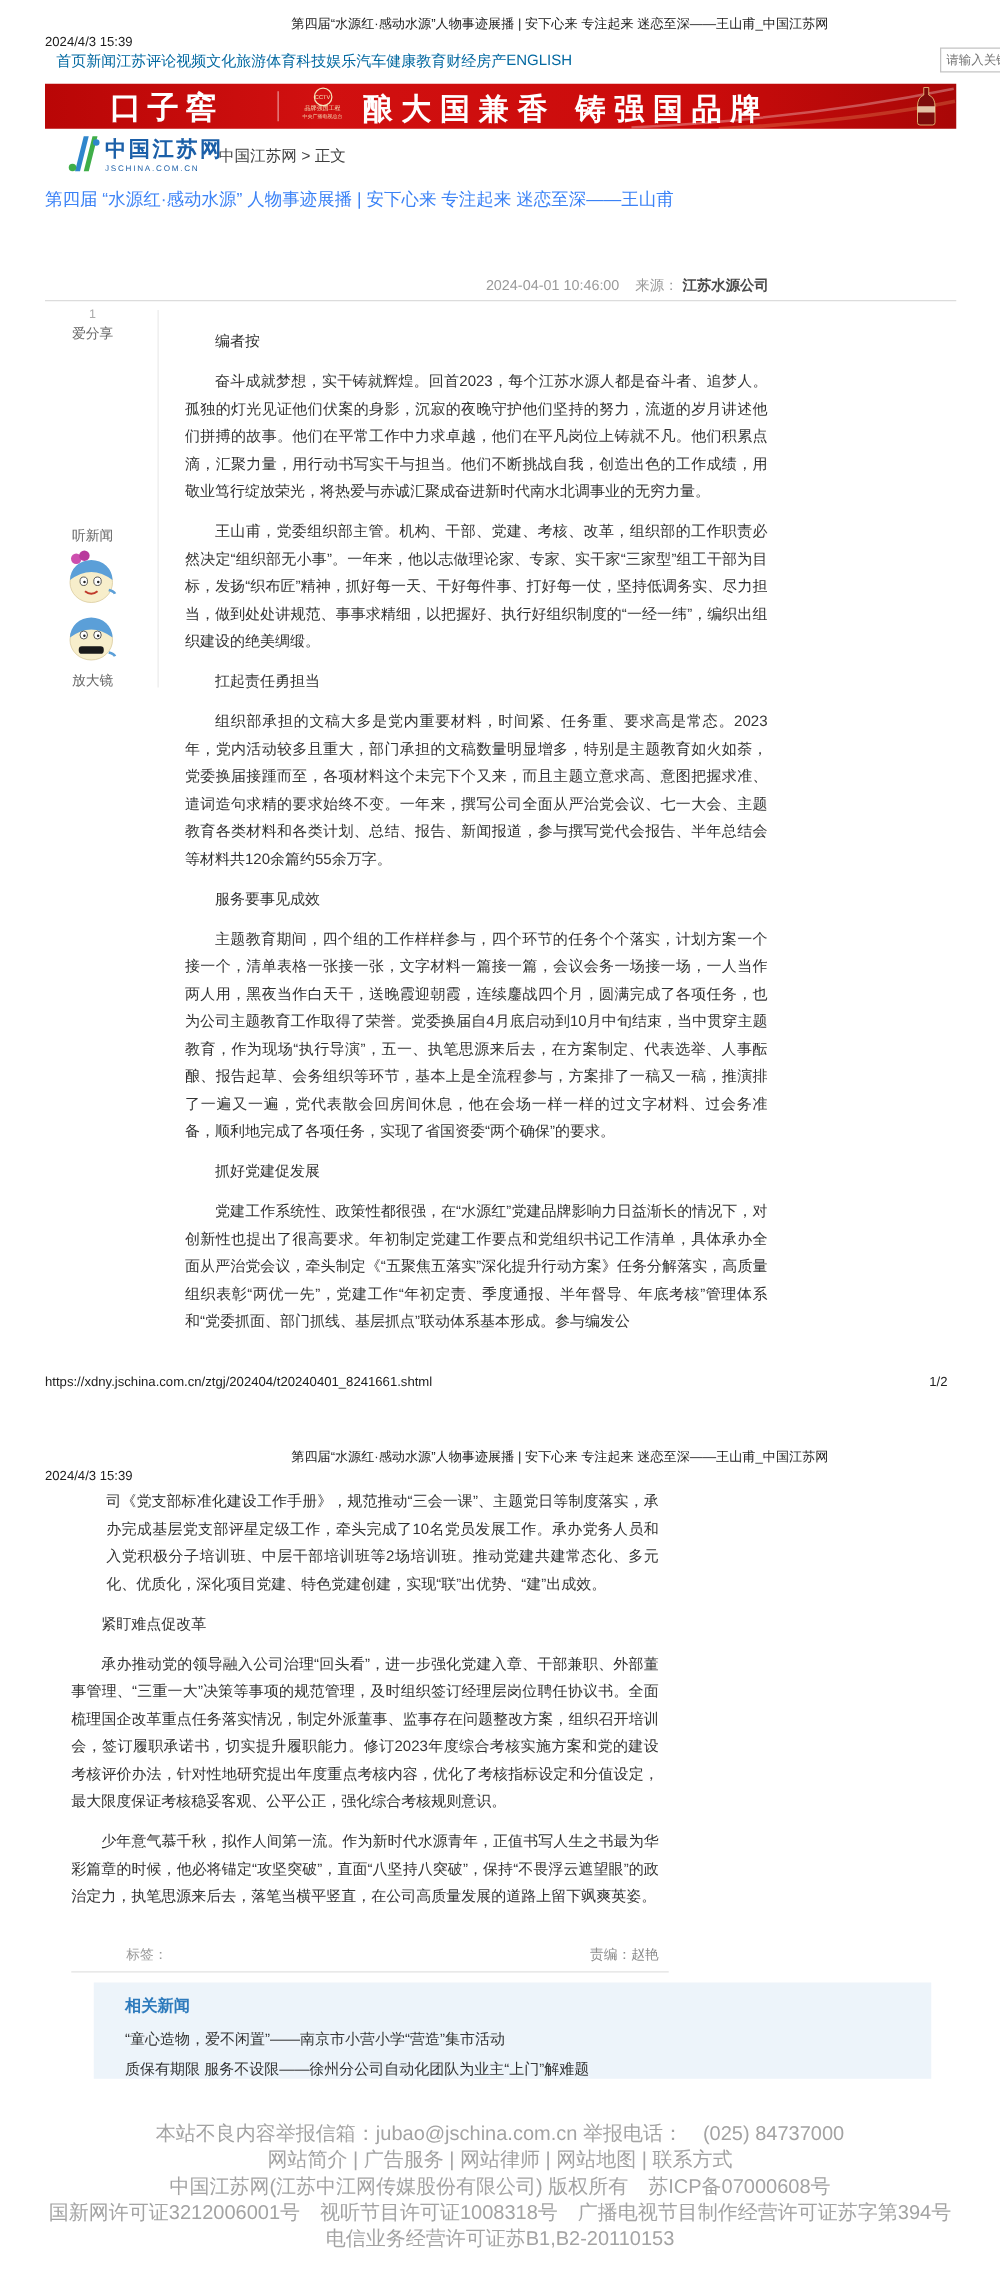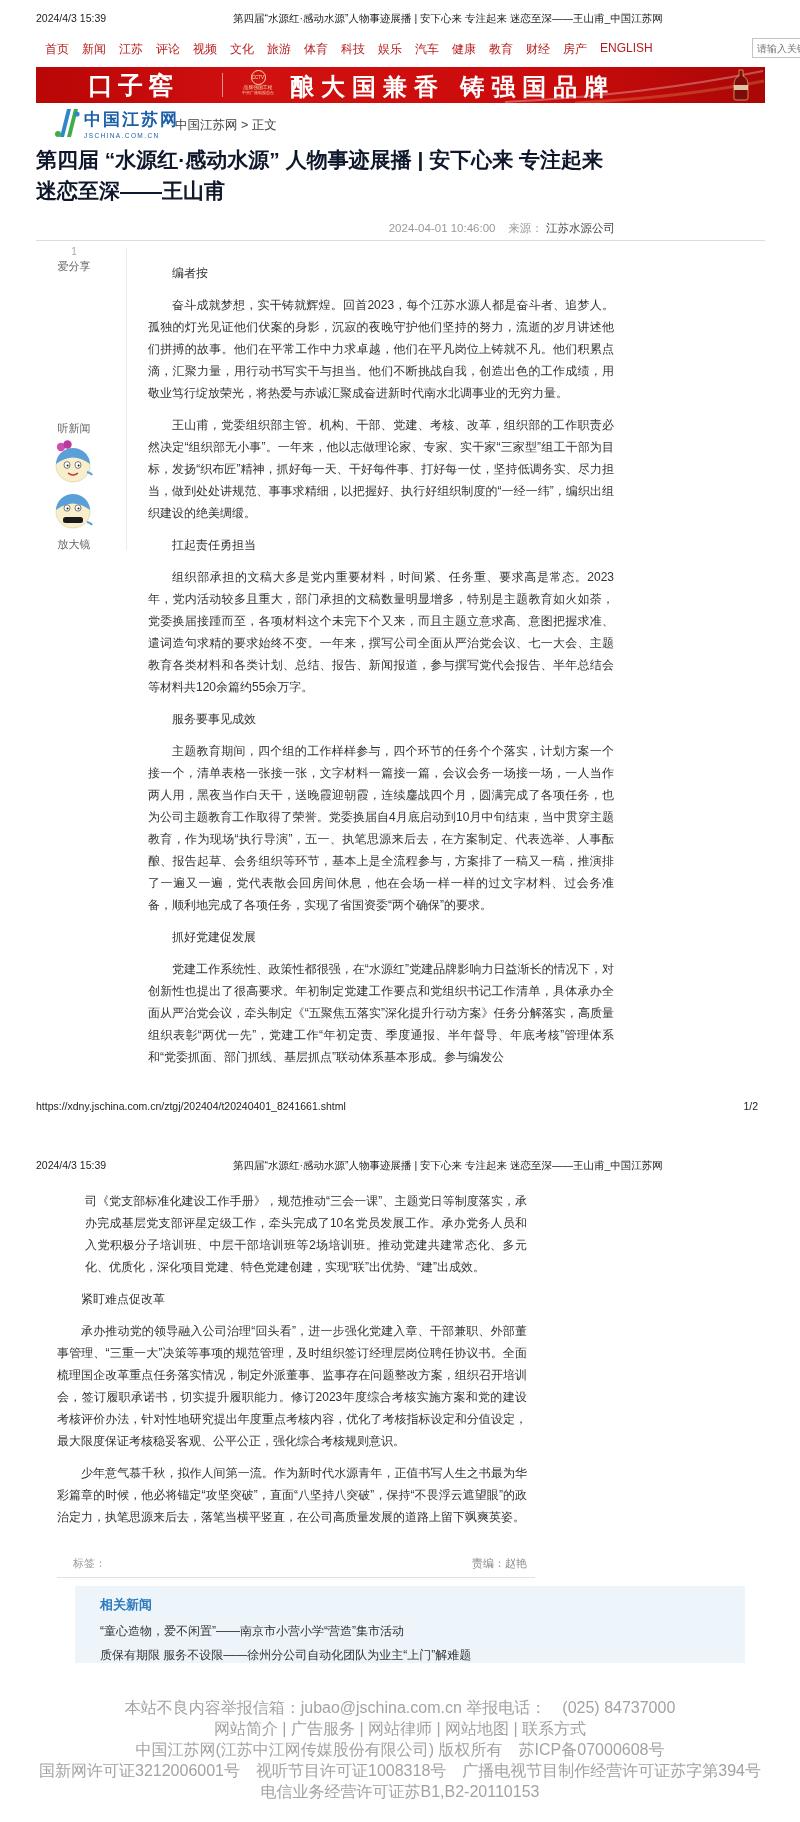--- a/index.html
+++ b/index.html
@@ -1,26 +1,26 @@
 <!DOCTYPE html>
 <html><head>
 <meta charset="utf-8">
 <style>
   html,body{margin:0;padding:0;background:#fff;}
   #page{position:relative;width:800px;height:1822px;background:#fff;overflow:hidden;
         font-family:"Liberation Sans",sans-serif;-webkit-font-smoothing:antialiased;}
 
   
-  .ph-time{position:absolute;left:36px;font-size:10.5px;color:#1c1c1c;white-space:nowrap;}
+  .ph-time{position:absolute;left:36px;font-size:10.5px;color:#1c1c1c;white-space:nowrap;margin-top:16px;}
   .ph-title{position:absolute;left:233px;font-size:10.5px;color:#1c1c1c;white-space:nowrap;}
   .pf-url{position:absolute;left:36px;top:1100px;font-size:10.5px;color:#222;}
   .pf-num{position:absolute;right:42px;top:1100px;font-size:10.5px;color:#222;}
 
   
-  .nav{position:absolute;left:45px;top:41px;display:flex;gap:13px;font-size:12px;color:#b91c1c;}
+  .nav{position:absolute;left:45px;top:41px;display:flex;font-size:12px;color:#0369a1;}
   .nav span{white-space:nowrap;cursor:pointer;}
   .search{position:absolute;left:752px;top:38px;width:90px;height:20px;box-sizing:border-box;
           border:1px solid #c4c4c4;font-size:10px;color:#a5a5a5;padding:2px 4px;outline:none;
           font-family:"Liberation Sans",sans-serif;}
 
   
   .banner{position:absolute;left:36px;top:67px;width:729px;height:36px;
           background:linear-gradient(90deg,#b90606,#d11010 30%,#cb0b0b 72%,#a90707);overflow:hidden;cursor:pointer;}
   .brand{position:absolute;left:52px;top:2px;font:bold 25px "DejaVu Serif",serif;color:#fff;letter-spacing:5px;}
   .b-vline{position:absolute;left:186px;top:6px;width:1px;height:24px;background:rgba(255,255,255,.55);}
@@ -34,44 +34,44 @@
   .swoosh{position:absolute;right:0;top:0;}
 
   
   .logo-icon{position:absolute;left:50px;top:105px;}
   .logo-text{position:absolute;left:84px;top:108px;color:#1b5fa8;cursor:pointer;}
   .logo-name{font-size:17px;font-weight:bold;letter-spacing:2px;}
   .logo-sub{font-size:6.5px;letter-spacing:1.4px;margin-top:1px;}
   .breadcrumb{position:absolute;left:175px;top:117px;font-size:12.5px;color:#3f3f3f;cursor:pointer;}
 
   
-  .a-title{position:absolute;left:36px;top:144px;width:588px;font-size:21px;line-height:31px;
-           font-weight:700;color:#0f172a;}
+  .a-title{position:absolute;left:36px;top:144px;width:588px;font-size:14px;line-height:31px;
+           font-weight:400;color:#3b82f6;}
   .a-meta{position:absolute;left:135px;top:221px;width:480px;text-align:right;font-size:11.5px;color:#9a9a9a;}
-  .a-meta .src{color:#4a4a4a;font-weight:normal;}
+  .a-meta .src{color:#4a4a4a;font-weight:bold;}
   .hr-main{position:absolute;left:36px;top:240px;width:729px;height:1px;background:#dcdcdc;}
 
   
   .tool{position:absolute;left:40px;width:68px;text-align:center;font-size:11px;color:#666;cursor:pointer;}
   .share-count{display:block;font-size:10px;color:#aaa;height:13px;}
   .side-vline{position:absolute;left:126px;top:248px;width:1px;height:302px;background:#ebebeb;}
   .mascot{position:absolute;left:51px;cursor:pointer;}
 
   
   .body-col{position:absolute;font-size:12px;line-height:22px;color:#333;text-align:justify;}
   .body-col p{margin:0 0 10px;}
   .body-col .para{text-indent:2em;}
   .body-col .subhead{text-indent:2em;color:#333;}
   .body-col .para-cont{text-indent:0;margin-left:28px;}
   #body1{left:148px;top:262px;width:466px;}
   #body2{left:57px;top:1190px;width:470px;}
 
   
   .tags-row{position:absolute;left:57px;top:1556px;width:470px;font-size:11px;color:#999;}
-  .tags-label{margin-left:16px;float:left;}
+  .tags-label{margin-left:44px;float:left;}
   .editor{float:right;color:#8a8a8a;}
   .hr-2{position:absolute;left:57px;top:1577px;width:478px;height:1px;background:#e2e2e2;}
 
   
   .related{position:absolute;left:75px;top:1586px;width:670px;height:77px;background:#edf4fa;}
   .rel-title{margin:10px 0 5px 25px;color:#2d7abc;font-weight:bold;font-size:13px;}
   .related ul{margin:0 0 0 25px;padding:0;list-style:none;}
   .related li{font-size:12px;line-height:24px;color:#333;cursor:pointer;}
 
   

